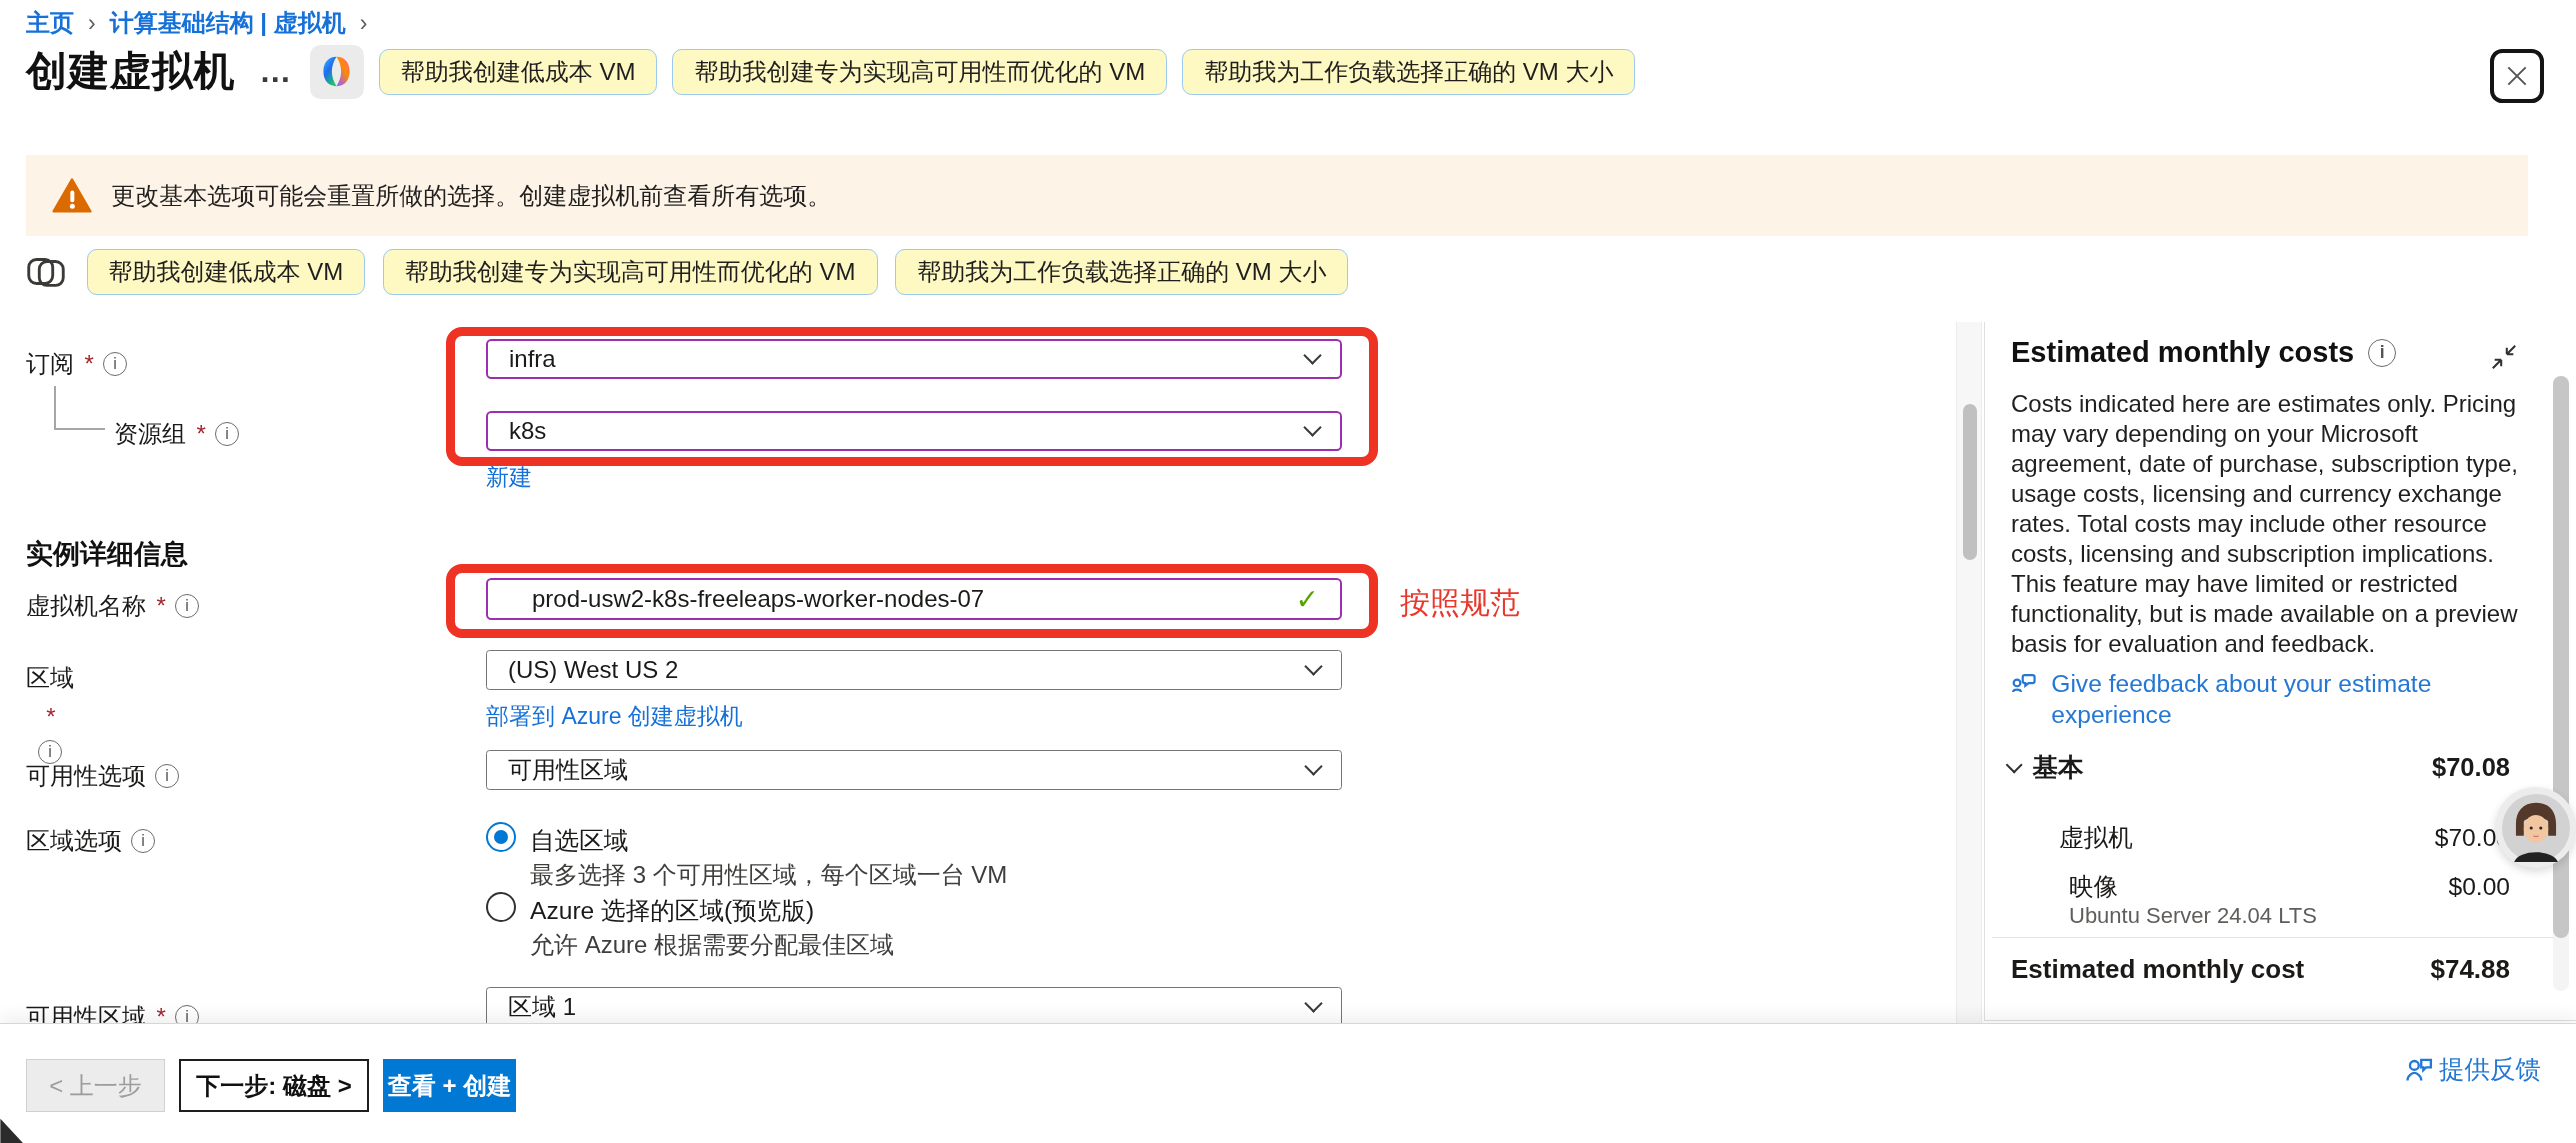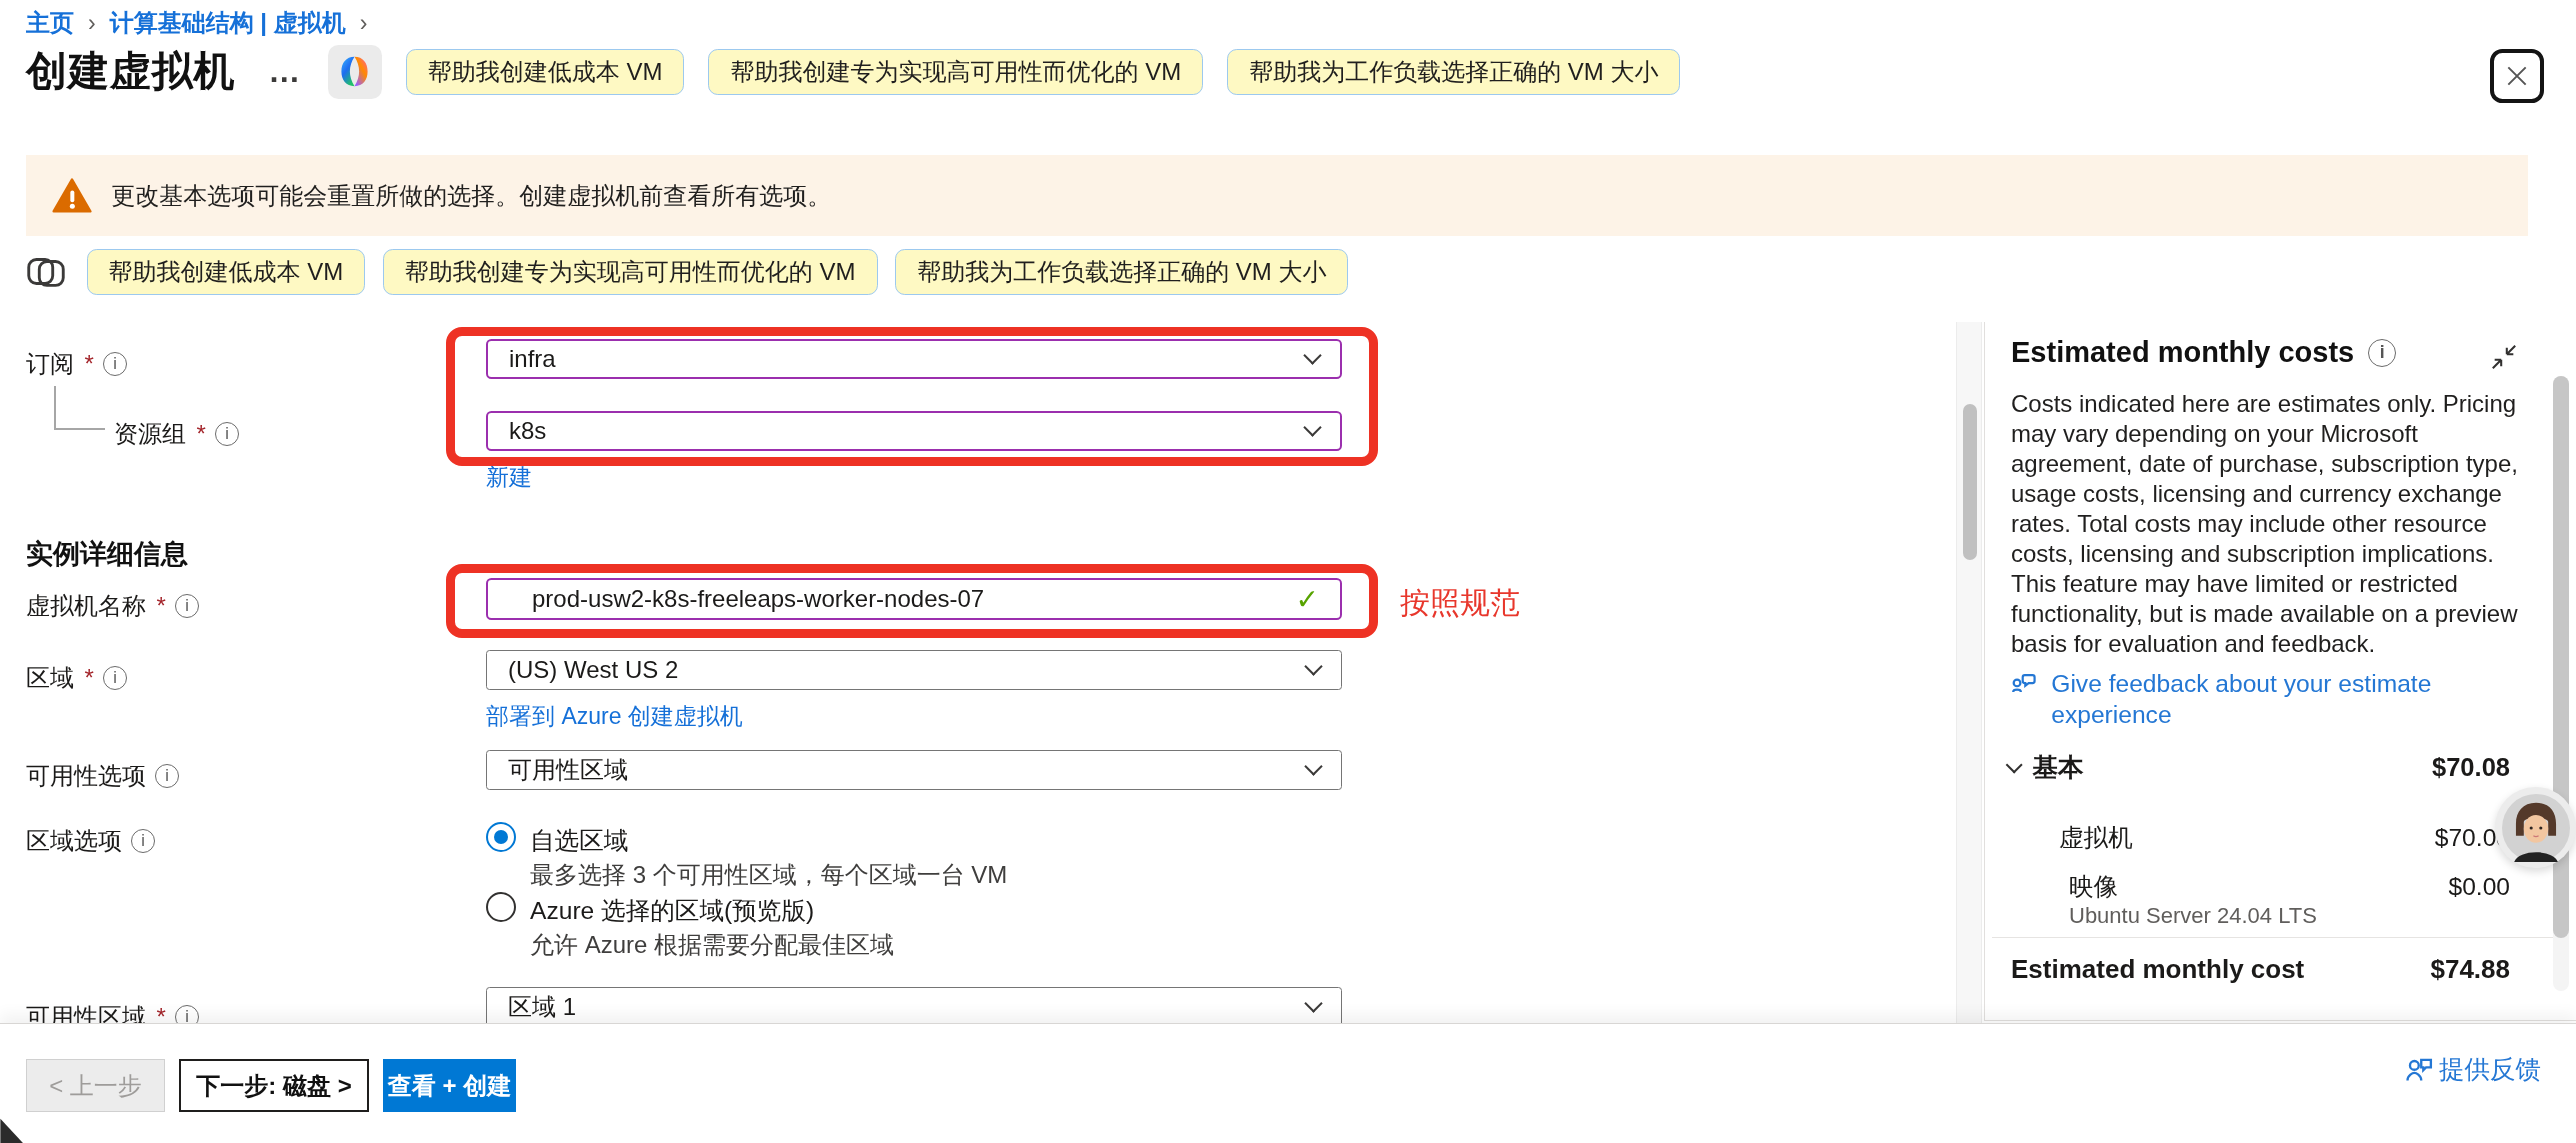--- a/index.html
+++ b/index.html
@@ -5,21 +5,21 @@
   * { margin:0; padding:0; box-sizing:border-box; }
   body { background:#ffffff; font-family:"Liberation Sans","DejaVu Sans",sans-serif; }
   .screen { position:relative; width:2576px; height:1143px; background:#fff; overflow:hidden; color:#1b1a19; }
 
   
   .breadcrumb { position:absolute; left:26px; top:7px; display:flex; align-items:center; gap:14px; font-size:24px; }
   .crumb { color:#1570d8; font-weight:700; cursor:pointer; }
   .crumb-sep { color:#605e5c; font-size:23px; font-weight:400; }
 
   
-  .titlebar { position:absolute; left:26px; top:44px; display:flex; align-items:center; gap:24px; }
+  .titlebar { position:absolute; left:26px; top:44px; display:flex; align-items:center; gap:15px; }
   .page-title { font-size:41px; font-weight:800; letter-spacing:0.9px; color:#111; }
   .more-btn { font-size:32px; font-weight:700; color:#3b3a39; margin:0 3.5px 0 8.8px; cursor:pointer; }
   .copilot-tile { width:54px; height:54px; border-radius:10.5px; background:#ebebeb; display:flex; align-items:center; justify-content:center; }
   .assist-btn { height:46px; border:1.8px solid #9cc9ef; border-radius:9.7px; background:#fef9c3; padding:0 21px; display:flex; align-items:center; font-size:24px; color:#201f1e; white-space:nowrap; cursor:pointer; }
 
   .close-btn { position:absolute; left:2490px; top:49px; width:54px; height:54px; background:#fff; border:4.4px solid #141414; border-radius:12.3px; display:flex; align-items:center; justify-content:center; cursor:pointer; z-index:6; }
 
   
   .warning { position:absolute; left:26px; top:155px; width:2502px; height:81px; background:#fdf3e7; display:flex; align-items:center; gap:19.3px; padding:0 26px; font-size:24px; color:#201f1e; }
 
@@ -179,21 +179,21 @@
     <span class="req">*</span>
     <span class="info-ic">i</span>
   </div>
   <div class="ctrl purple" style="top:578px; height:42px; cursor:text;padding-left:44px;">
     <span>prod-usw2-k8s-freeleaps-worker-nodes-07</span>
     <span class="check">✓</span>
   </div>
   <div class="ann-rect" style="left:446px; top:564px; width:932px; height:74px;"></div>
   <div class="ann-text" style="top:583px;">按照规范</div>
 
-  <div class="flabel" style="top:662px;">
+  <div class="flabel" style="top:662px;flex-direction:column;">
     <span>区域</span>
     <span class="req">*</span>
     <span class="info-ic">i</span>
   </div>
   <div class="ctrl" style="top:650px;">
     <span>(US) West US 2</span>
     <span class="chev"></span>
   </div>
   <span class="link" style="top:701px;">部署到 Azure 创建虚拟机</span>
 

